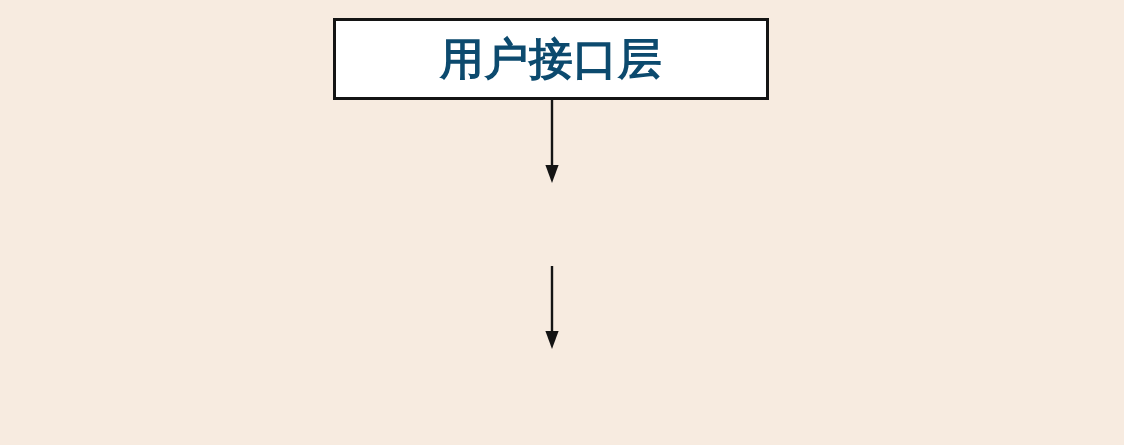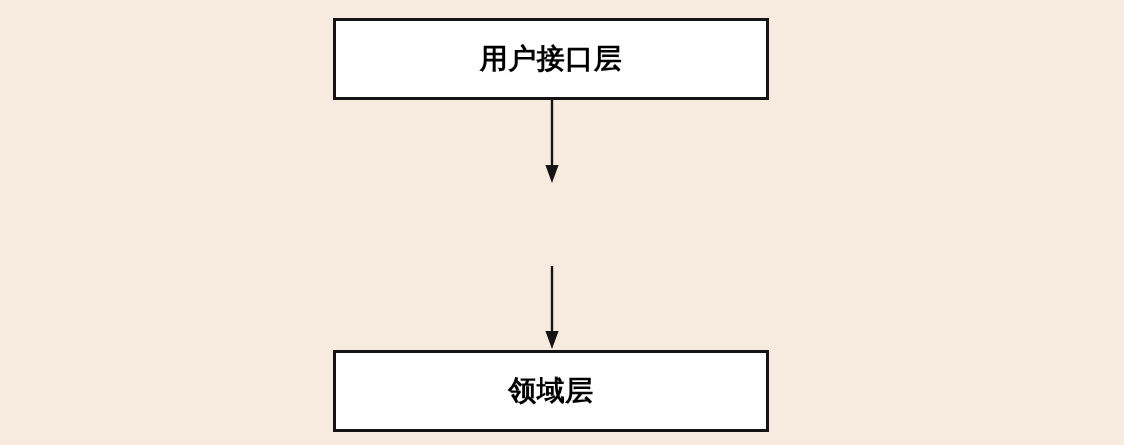--- a/index.html
+++ b/index.html
@@ -28,23 +28,23 @@
     height: 82px;
     box-sizing: border-box;
     background: #ffffff;
     border: 3px solid #141414;
     display: flex;
     align-items: center;
     justify-content: center;
   }
 
   .node-label {
-    font-size: 28px;
+    font-size: 44px;
     font-weight: bold;
-    color: #000000;
+    color: #0c4a6e;
     letter-spacing: 0.5px;
     line-height: 1;
     white-space: nowrap;
   }
 
   #node-user-interface-layer { top: 18px; }
   #node-application-layer   { top: 184px; }
   #node-domain-layer        { top: 350px; }
 
   .edge-arrow {
@@ -79,17 +79,14 @@
   </div>
 
 
   <div class="edge-arrow" id="edge-application-to-domain">
     <svg viewBox="0 0 14 84" preserveAspectRatio="none">
       <line x1="7" y1="0" x2="7" y2="66" stroke="#141414" stroke-width="2.4"></line>
       <polygon points="7,83 0.4,65 13.6,65" fill="#141414"></polygon>
     </svg>
   </div>
 
-  <div class="node-box" id="node-domain-layer">
-    <span class="node-label">领域层</span>
-  </div>
 
 </div>
 
 </body></html>

